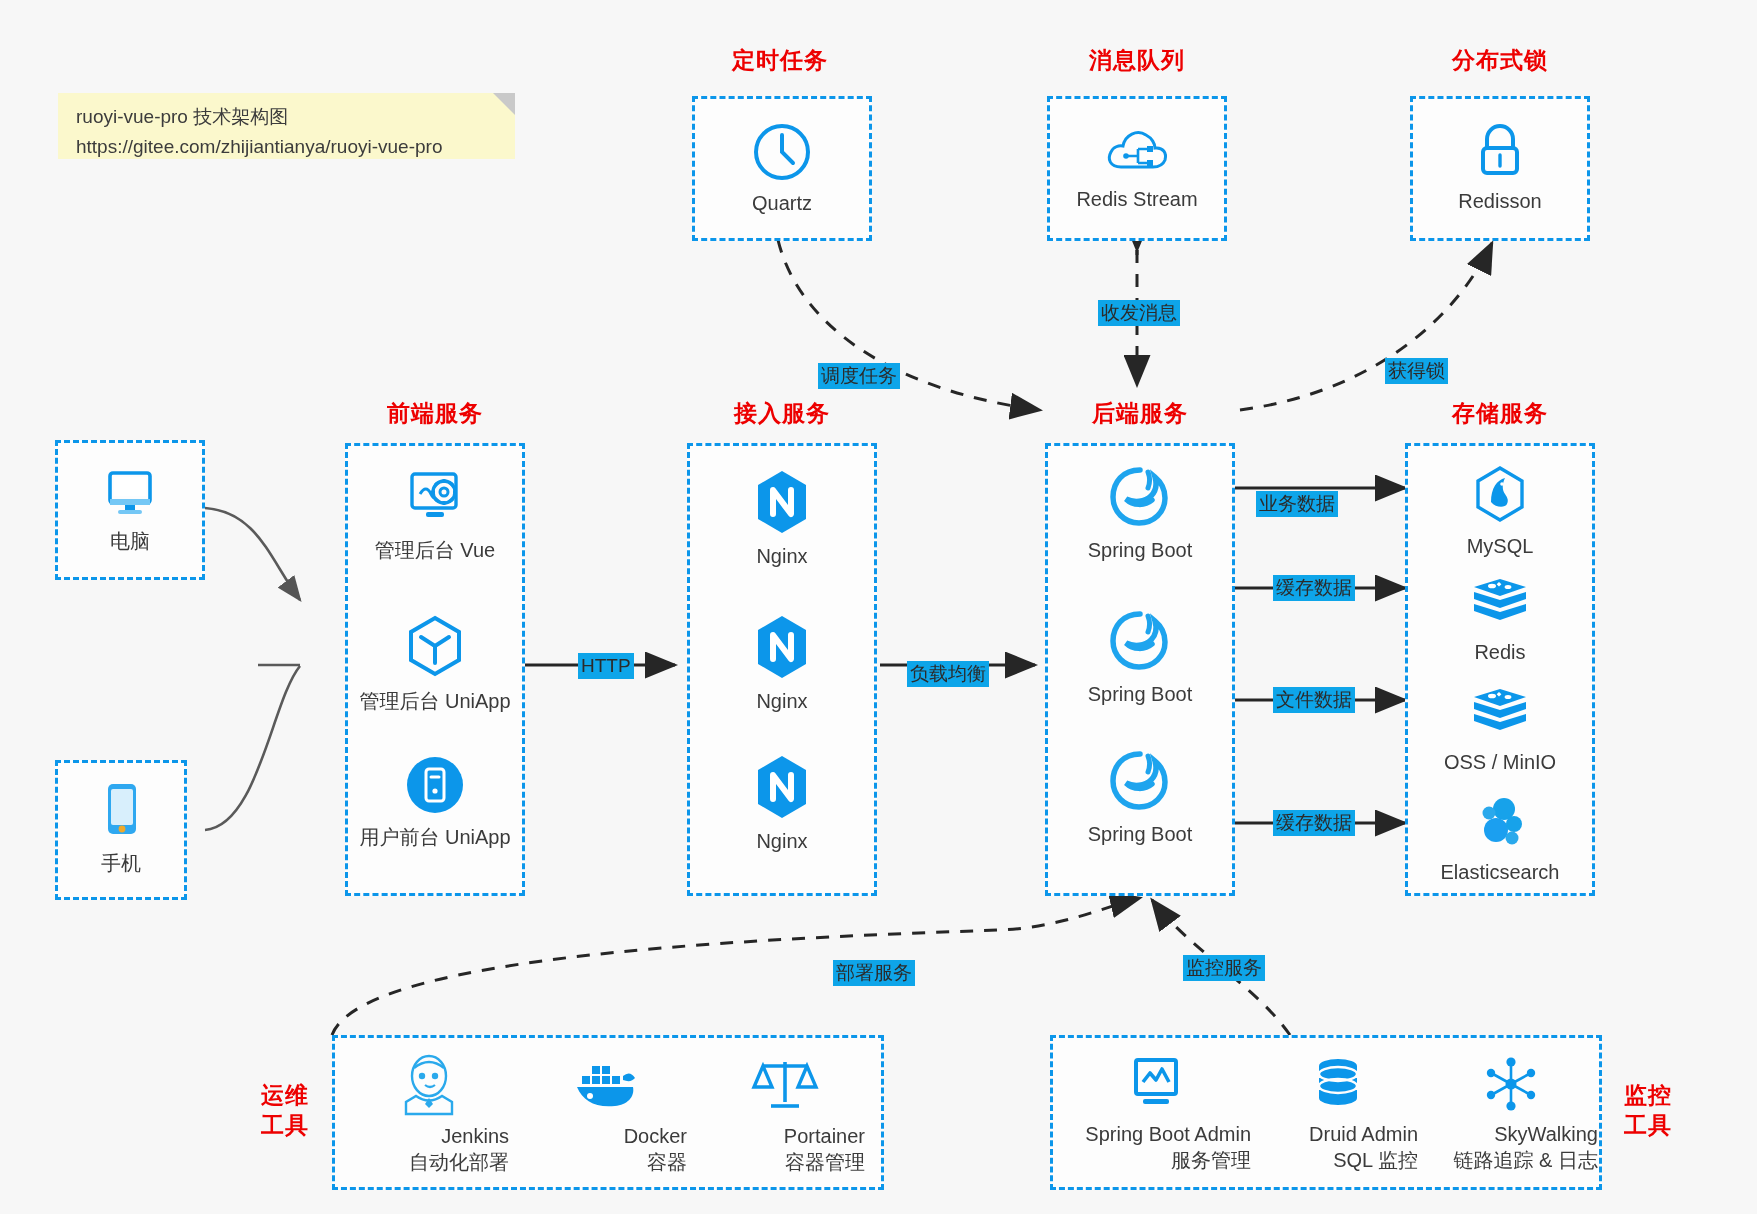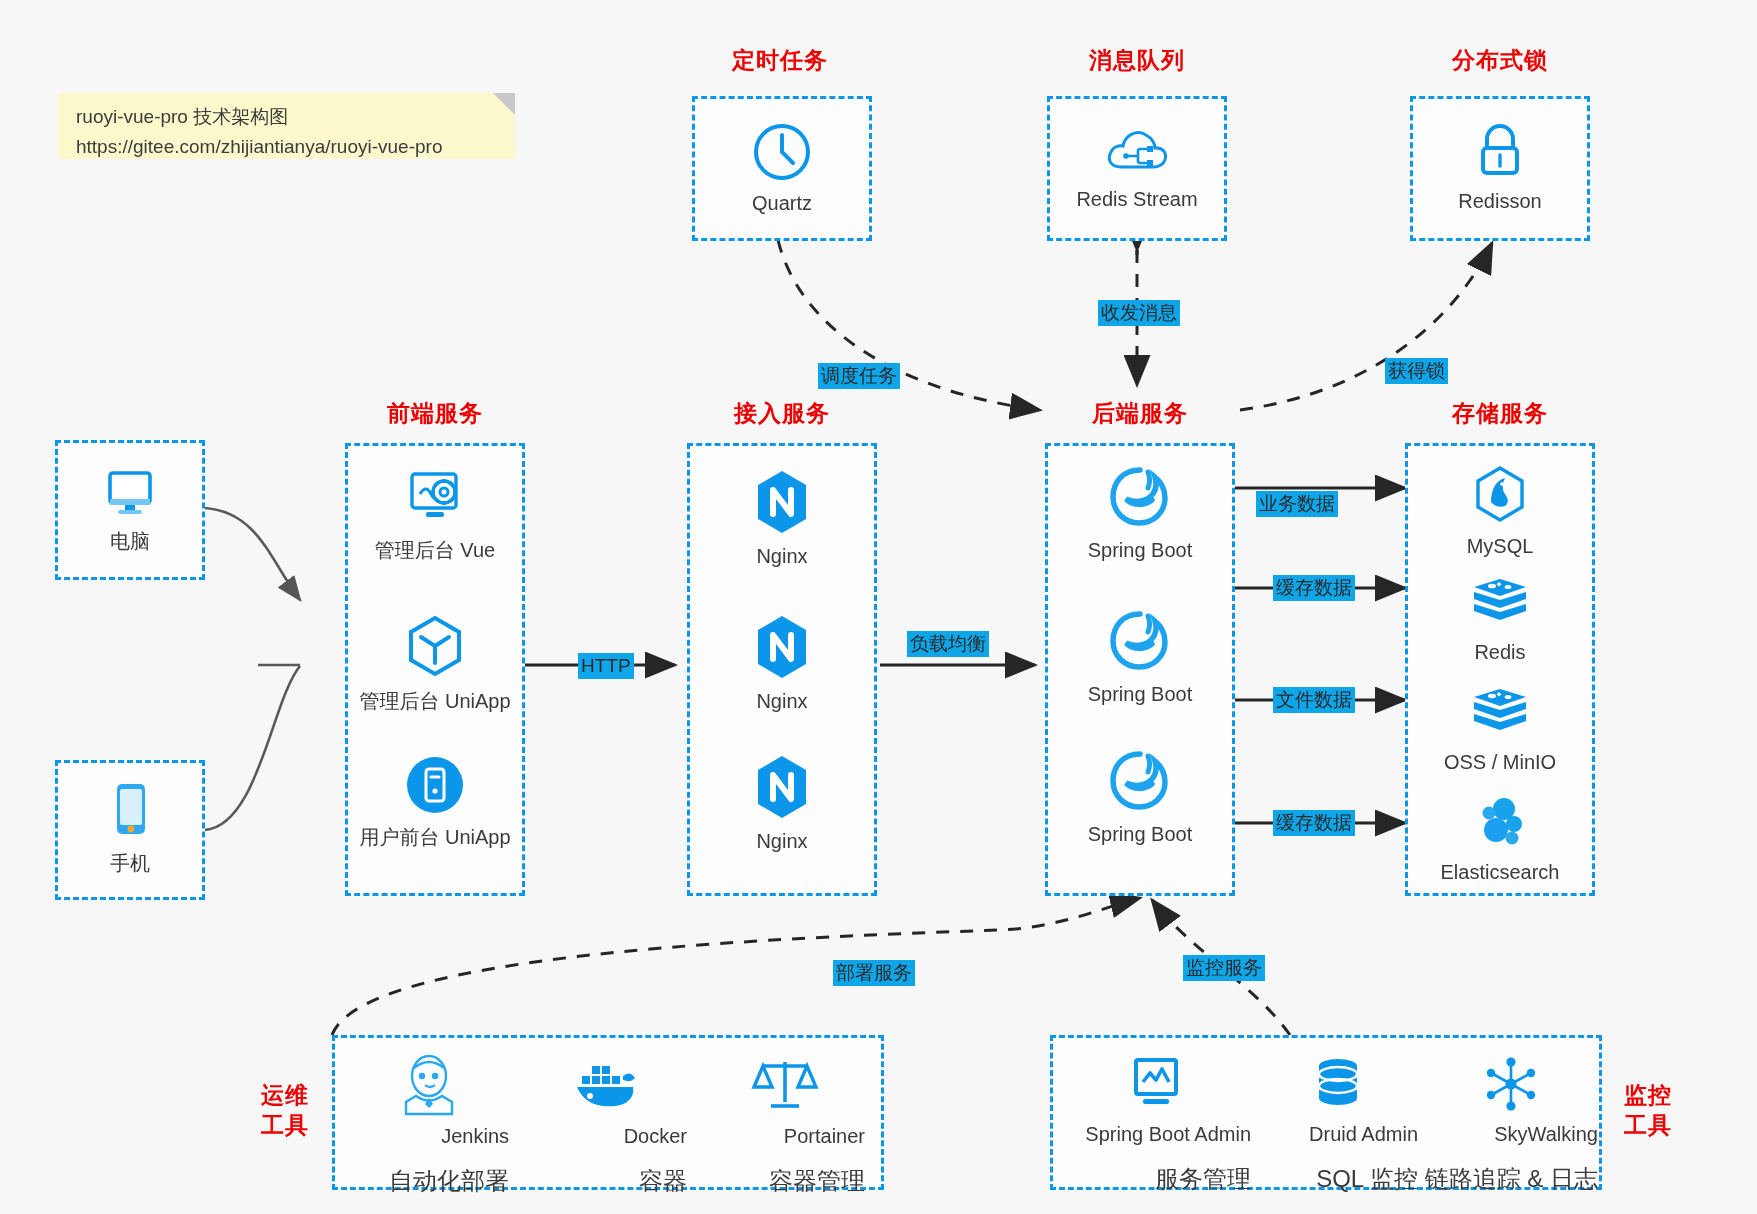--- a/index.html
+++ b/index.html
@@ -36,21 +36,21 @@
     position:absolute;border:3px dashed #0c96ea;background:#fdfdfd;
     box-sizing:border-box;
   }
   .cell{
     position:absolute;left:0;width:100%;
     display:flex;flex-direction:column;align-items:center;justify-content:flex-start;
   }
   .cap{
     color:#3b3b3b;font-size:20px;line-height:26px;text-align:right;white-space:nowrap;
   }
-  .cap.sub{font-size:24px;margin-top:19px;}
+  .cap.sub{font-size:20px;}
   .ico{display:flex;align-items:center;justify-content:center;margin-bottom:7px;}
 
   
   .elabel{
     position:absolute;background:#0ea5e9;color:#2b2b2b;font-size:19px;
     white-space:nowrap;padding:1px 3px;line-height:24px;
   }
 </style>
 </head>
 <body>
@@ -92,21 +92,21 @@
     <path d="M1137,250 L1137,255" stroke="#262626" stroke-width="3"></path>
 
     <path d="M1240,410 C1360,394 1450,330 1492,243" fill="none" stroke="#262626" stroke-width="3" stroke-dasharray="13,11" marker-end="url(#ah)"></path>
 
     <path d="M332,1035 C360,960 700,940 1000,930 C1060,928 1110,905 1140,898" fill="none" stroke="#262626" stroke-width="3" stroke-dasharray="13,11" marker-end="url(#ah)"></path>
 
     <path d="M1290,1035 C1255,985 1190,950 1152,900" fill="none" stroke="#262626" stroke-width="3" stroke-dasharray="13,11" marker-end="url(#ah)"></path>
   </svg>
 
   <div class="elabel" style="left:578px;top:653px;">HTTP</div>
-  <div class="elabel" style="left:907px;top:631px;">负载均衡</div>
+  <div class="elabel" style="left:907px;top:661px;">负载均衡</div>
   <div class="elabel" style="left:818px;top:363px;">调度任务</div>
   <div class="elabel" style="left:1098px;top:300px;">收发消息</div>
   <div class="elabel" style="left:1385px;top:358px;">获得锁</div>
   <div class="elabel" style="left:1256px;top:475px;margin-top:16px;">业务数据</div>
   <div class="elabel" style="left:1273px;top:575px;">缓存数据</div>
   <div class="elabel" style="left:1273px;top:687px;">文件数据</div>
   <div class="elabel" style="left:1273px;top:810px;">缓存数据</div>
   <div class="elabel" style="left:833px;top:960px;">部署服务</div>
   <div class="elabel" style="left:1183px;top:955px;">监控服务</div>
 
@@ -161,21 +161,21 @@
           <rect x="15" y="14" width="32" height="19" fill="#fff"></rect>
           <rect x="11" y="36" width="40" height="6" fill="#74c7f5"></rect>
           <rect x="26" y="42" width="10" height="6" fill="#0c96ea"></rect>
           <rect x="19" y="47" width="24" height="4" rx="2" fill="#74c7f5"></rect>
         </svg>
       </div>
       <div class="cap">电脑</div>
     </div>
   </div>
 
-  <div class="box" style="left:55px;top:760px;width:150px;height:140px;">
+  <div class="box" style="left:55px;top:760px;width:132px;height:140px;">
     <div class="cell" style="top:16px;">
       <div class="ico">
         <svg width="52" height="64" viewBox="0 0 52 64">
           <rect x="13" y="5" width="28" height="50" rx="5" fill="#2fa8f0"></rect>
           <rect x="16" y="10" width="22" height="36" rx="2" fill="#d8effc"></rect>
           <circle cx="27" cy="50" r="3.4" fill="#efa92c"></circle>
         </svg>
       </div>
       <div class="cap">手机</div>
     </div>

